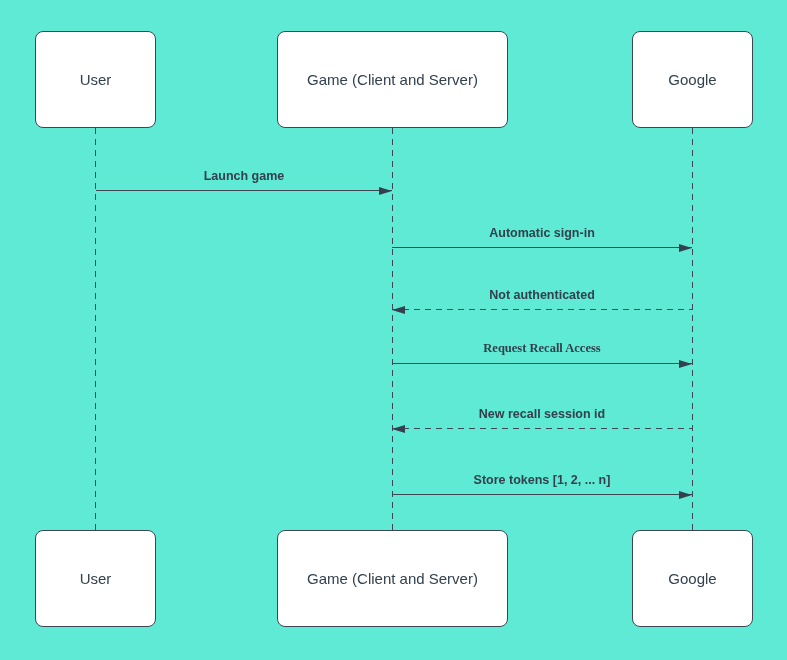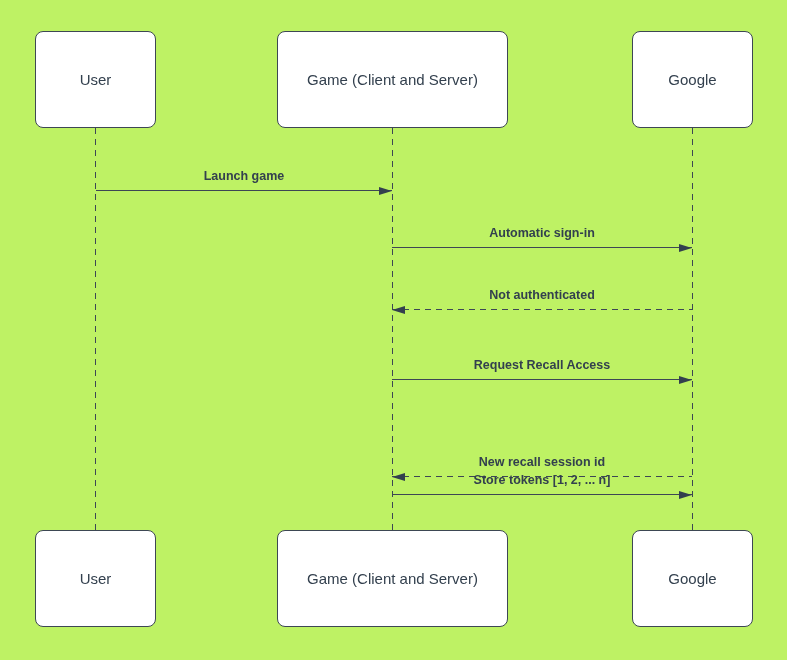--- a/index.html
+++ b/index.html
@@ -5,21 +5,21 @@
   html, body {
     margin: 0;
     padding: 0;
     background: #ffffff;
     font-family: "Liberation Sans", sans-serif;
   }
   .canvas {
     position: relative;
     width: 787px;
     height: 660px;
-    background: #bef264;
+    background: #5eead4;
     overflow: hidden;
   }
   .actor-box {
     position: absolute;
     box-sizing: border-box;
     height: 97px;
     background: #ffffff;
     border: 1px solid #3d4754;
     border-radius: 8px;
     display: flex;
@@ -120,27 +120,27 @@
     <div class="msg-line dashed"></div>
     <div class="arrowhead left"></div>
   </div>
 
   <div class="message" style="left:392px; top:222px; width:300px;">
     <div class="msg-label">Automatic sign-in</div>
     <div class="msg-line solid"></div>
     <div class="arrowhead right"></div>
   </div>
 
-  <div class="message" style="left:392px; top:354px; width:300px;">
+  <div class="message" style="left:392px; top:338px; width:300px;font-family:Liberation Serif, serif;">
     <div class="msg-label">Request Recall Access</div>
     <div class="msg-line solid"></div>
     <div class="arrowhead right"></div>
   </div>
 
-  <div class="message" style="left:392px; top:403px; width:300px;margin-top:48px;">
+  <div class="message" style="left:392px; top:403px; width:300px;">
     <div class="msg-label">New recall session id</div>
     <div class="msg-line dashed"></div>
     <div class="arrowhead left"></div>
   </div>
 
   <div class="message" style="left:392px; top:469px; width:300px;">
     <div class="msg-label">Store tokens [1, 2, ... n]</div>
     <div class="msg-line solid"></div>
     <div class="arrowhead right"></div>
   </div>

